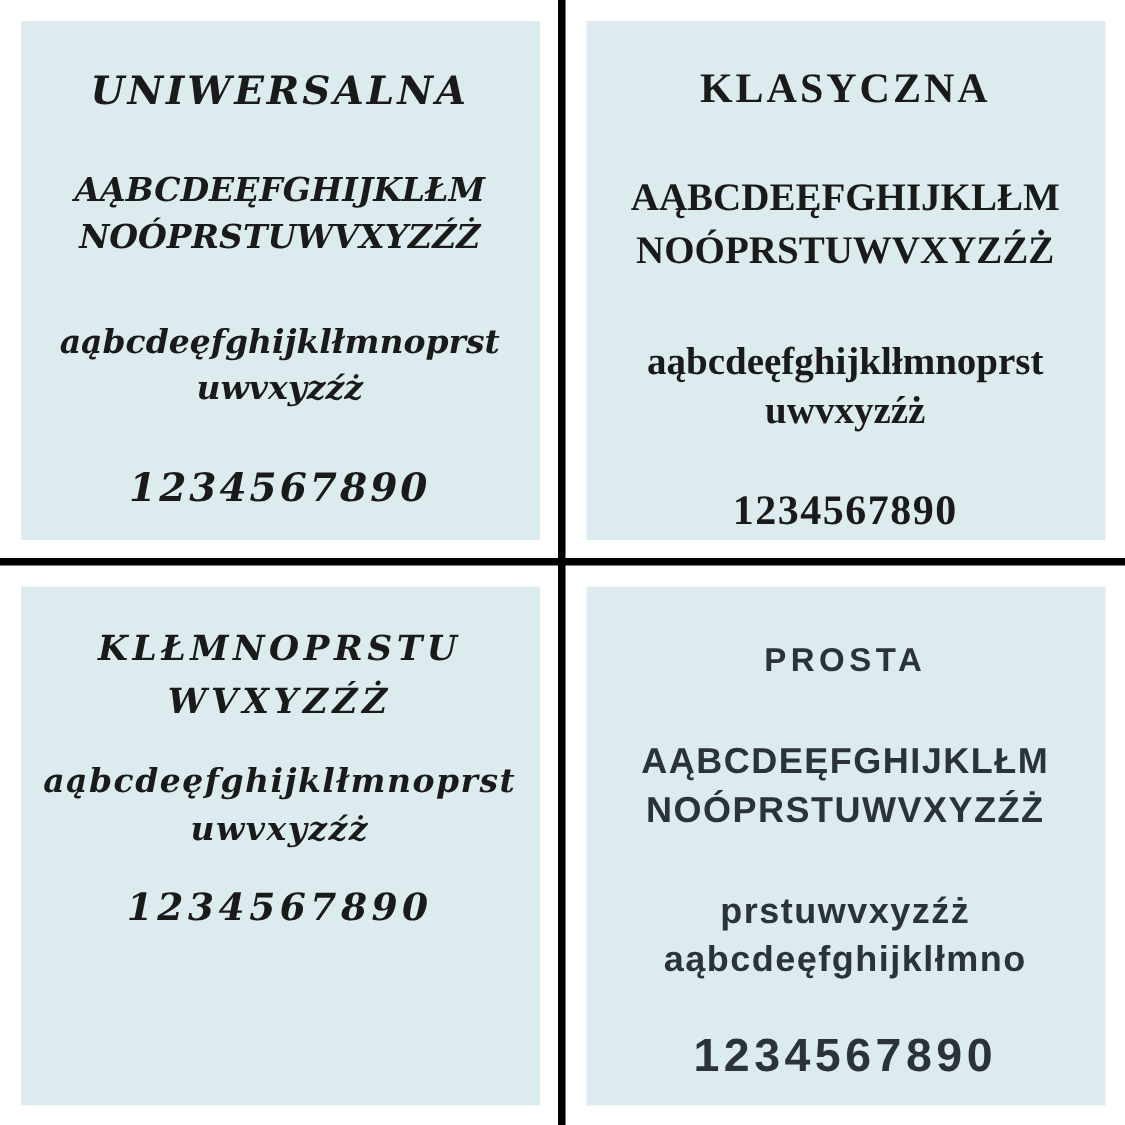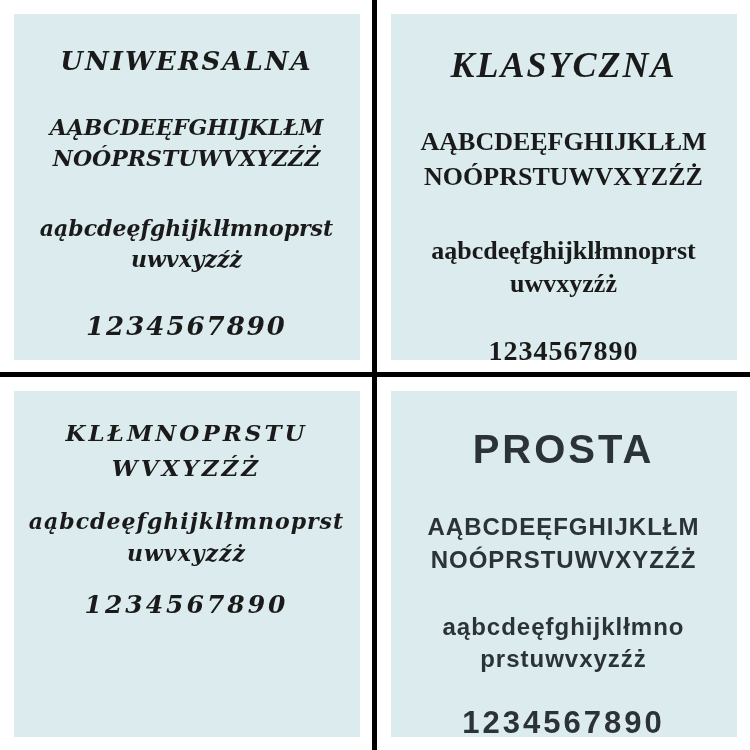--- a/index.html
+++ b/index.html
@@ -28,35 +28,35 @@
 
   
   .f-uni{font-family:"DejaVu Serif",serif;font-style:italic;}
   .uni-title{font-size:26px;font-weight:bold;letter-spacing:2px;margin-top:32px;}
   .uni-upper{font-size:22px;line-height:1.45;margin-top:36px;}
   .uni-lower{font-size:22px;line-height:1.4;margin-top:38px;}
   .uni-nums{font-size:26px;margin-top:36px;letter-spacing:2px;}
 
   
   .f-kla{font-family:"Liberation Serif",serif;}
-  .kla-title{font-size:36px;font-weight:bold;letter-spacing:2px;margin-top:30px;font-style:italic;}
+  .kla-title{font-size:28px;font-weight:bold;letter-spacing:2px;margin-top:30px;}
   .kla-upper{font-size:26px;line-height:1.35;margin-top:38px;}
   .kla-lower{font-size:26px;line-height:1.3;margin-top:40px;}
   .kla-nums{font-size:28px;margin-top:34px;letter-spacing:1px;}
 
   
   .f-pis{font-family:"DejaVu Serif",serif;font-style:italic;}
   .pis-title{font-size:27px;font-weight:bold;margin-top:30px;}
   .pis-upper{font-size:23px;line-height:1.55;margin-top:24px;letter-spacing:3px;}
   .pis-lower{font-size:22px;line-height:1.45;margin-top:20px;letter-spacing:1px;}
   .pis-nums{font-size:25px;margin-top:20px;letter-spacing:3px;}
 
   
   .f-pro{font-family:"Liberation Sans",sans-serif;font-weight:300;color:#2b3338;}
-  .pro-title{font-size:40px;letter-spacing:3px;margin-top:36px;}
+  .pro-title{font-size:22px;letter-spacing:3px;margin-top:36px;}
   .pro-upper{font-size:24px;line-height:1.4;margin-top:38px;letter-spacing:1px;}
   .pro-lower{font-size:24px;line-height:1.35;margin-top:34px;letter-spacing:1px;}
   .pro-nums{font-size:31px;margin-top:30px;letter-spacing:3px;}
 </style>
 </head>
 <body>
 
 <div id="stage">
 
   <div class="quad tl">
@@ -104,22 +104,22 @@
   </div>
 
   <div class="quad br">
     <div class="card f-pro">
       <div class="line pro-title">PROSTA</div>
       <div class="pro-upper">
         <div class="line">AĄBCDEĘFGHIJKLŁM</div>
         <div class="line">NOÓPRSTUWVXYZŹŻ</div>
       </div>
       <div class="pro-lower">
+        <div class="line">prstuwvxyzźż</div>
         <div class="line">aąbcdeęfghijklłmno</div>
-        <div class="line">prstuwvxyzźż</div>
       </div>
       <div class="line pro-nums">1234567890</div>
     </div>
   </div>
 
   <div class="divider-v"></div>
   <div class="divider-h"></div>
 </div>
 
 </body></html>

